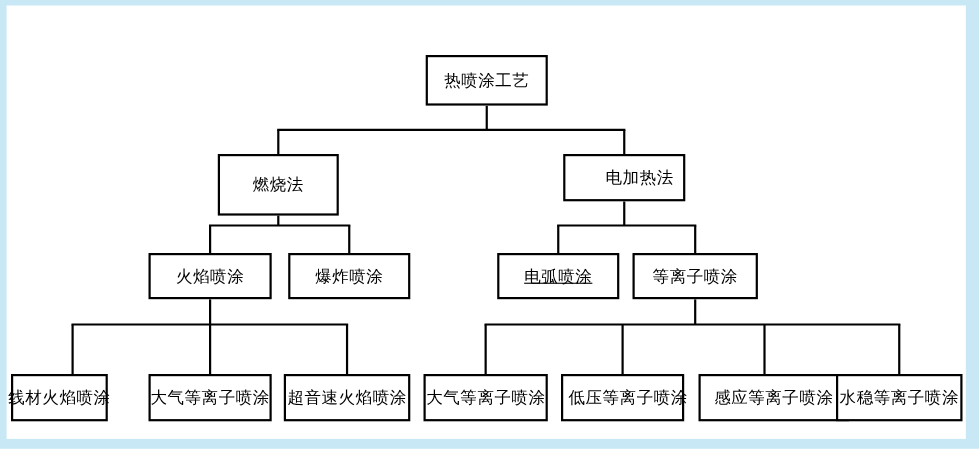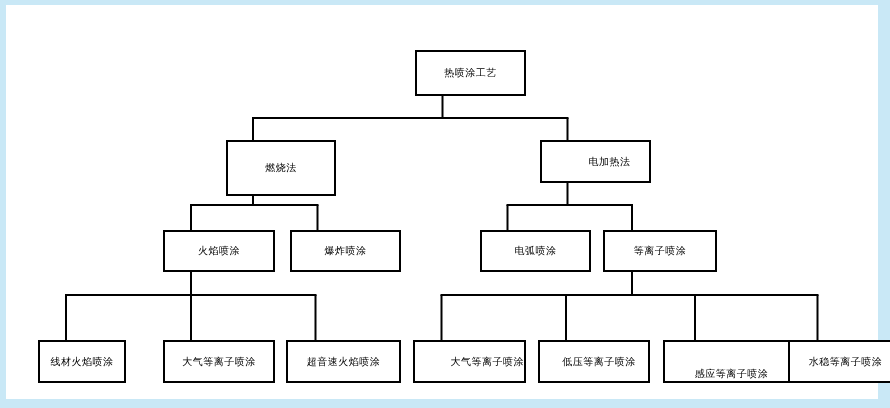--- a/index.html
+++ b/index.html
@@ -35,25 +35,24 @@
     pointer-events: none;
   }
   .node {
     position: absolute;
     box-sizing: border-box;
     background: #ffffff;
     border: 2px solid #000000;
     display: flex;
     align-items: center;
     justify-content: center;
-    font-size: 10px;
+    font-size: 15px;
     color: #000000;
     white-space: nowrap;
     letter-spacing: 0.5px;
-    margin-left: 28px;
   }
 </style>
 </head>
 <body>
 
 <div class="page">
   <div class="canvas"></div>
   <svg class="connector-layer" width="890" height="408" viewBox="0 0 890 408" xmlns="http://www.w3.org/2000/svg">
       <line x1="442.5" y1="96" x2="442.5" y2="118" stroke="#000000" stroke-width="2"></line>
       <line x1="252" y1="118" x2="568.5" y2="118" stroke="#000000" stroke-width="2"></line>
@@ -88,41 +87,41 @@
       </div>
       <div class="node" style="left: 512px; top: 140px; width: 111px; height: 43px; padding-left: 28px;">
         <span>电加热法</span>
       </div>
       <div class="node" style="left: 135px; top: 230px; width: 112px; height: 42px;">
         <span>火焰喷涂</span>
       </div>
       <div class="node" style="left: 262px; top: 230px; width: 111px; height: 42px; text-align: center;">
         <span>爆炸喷涂</span>
       </div>
-      <div class="node" style="left: 452px; top: 230px; width: 111px; height: 42px;">
+      <div class="node" style="left: 452px; top: 230px; width: 111px; height: 42px; text-decoration: underline;">
         <span>电弧喷涂</span>
       </div>
       <div class="node" style="left: 575px; top: 230px; width: 114px; height: 42px;">
         <span>等离子喷涂</span>
       </div>
       <div class="node" style="left: 10px; top: 340px; width: 88px; height: 43px;">
         <span>线材火焰喷涂</span>
       </div>
       <div class="node" style="left: 135px; top: 340px; width: 112px; height: 43px;">
         <span>大气等离子喷涂</span>
       </div>
       <div class="node" style="left: 258px; top: 340px; width: 115px; height: 43px;">
         <span>超音速火焰喷涂</span>
       </div>
       <div class="node" style="left: 385px; top: 340px; width: 113px; height: 43px; justify-content: flex-end;">
         <span>大气等离子喷涂</span>
       </div>
       <div class="node" style="left: 510px; top: 340px; width: 112px; height: 43px; padding-left: 10px;">
         <span>低压等离子喷涂</span>
       </div>
-      <div class="node" style="left: 635px; top: 340px; width: 137px; height: 43px; align-items: flex-end;">
+      <div class="node" style="left: 635px; top: 340px; width: 137px; height: 43px;">
         <span>感应等离子喷涂</span>
       </div>
       <div class="node" style="left: 760px; top: 340px; width: 115px; height: 43px;">
         <span>水稳等离子喷涂</span>
       </div>
     </div>
 </div>
 
 </body></html>

